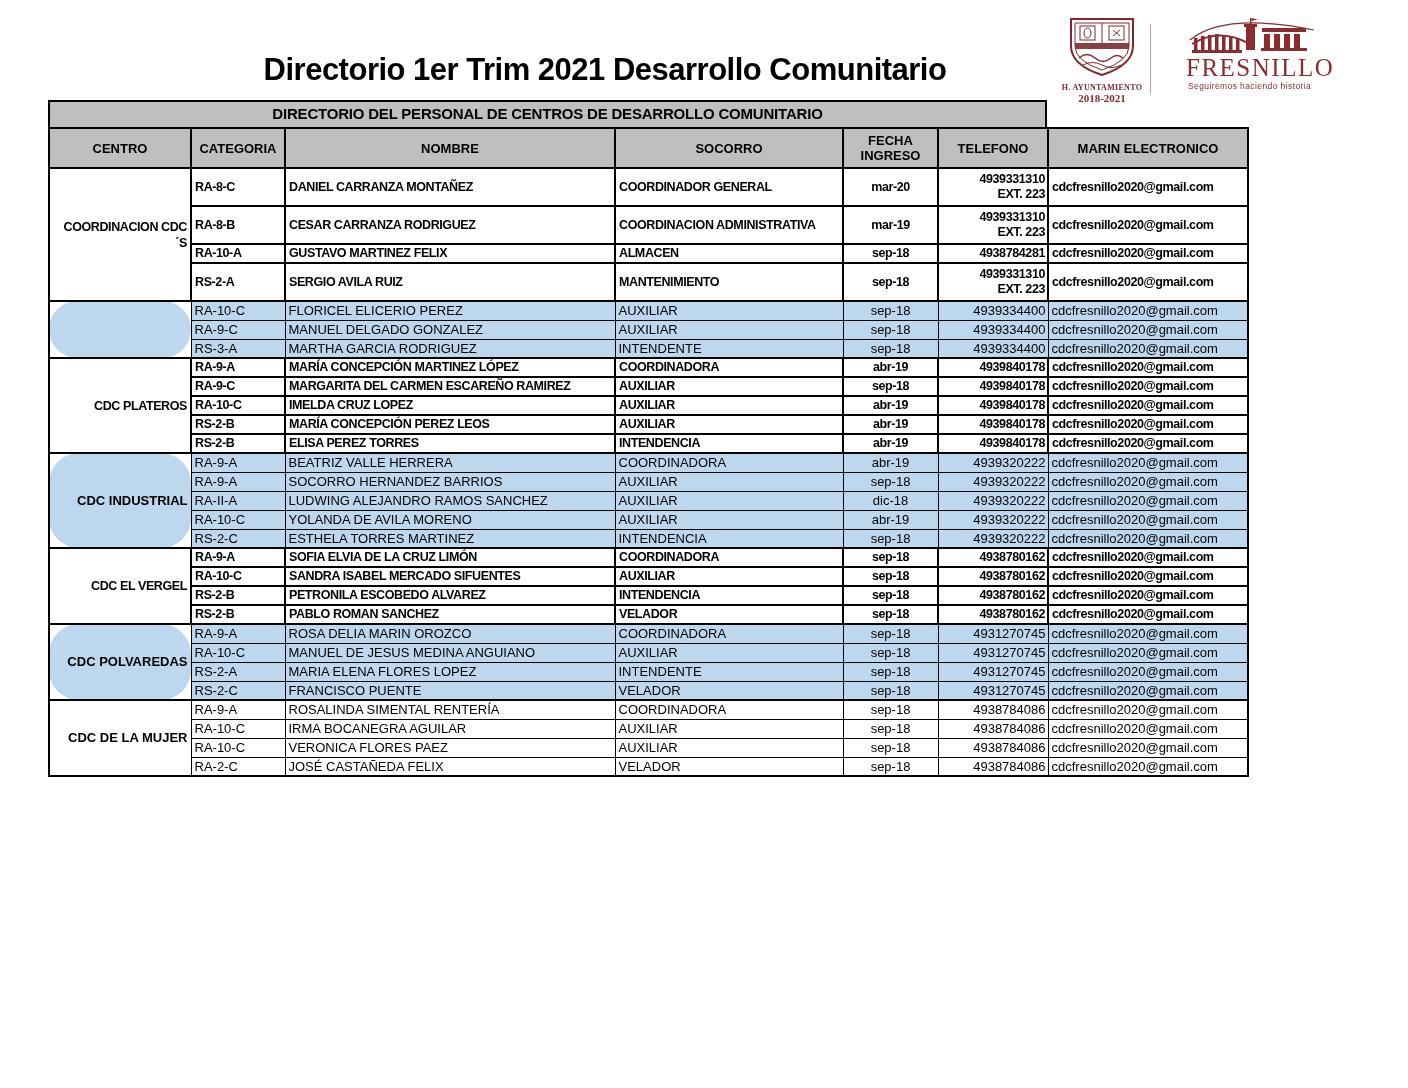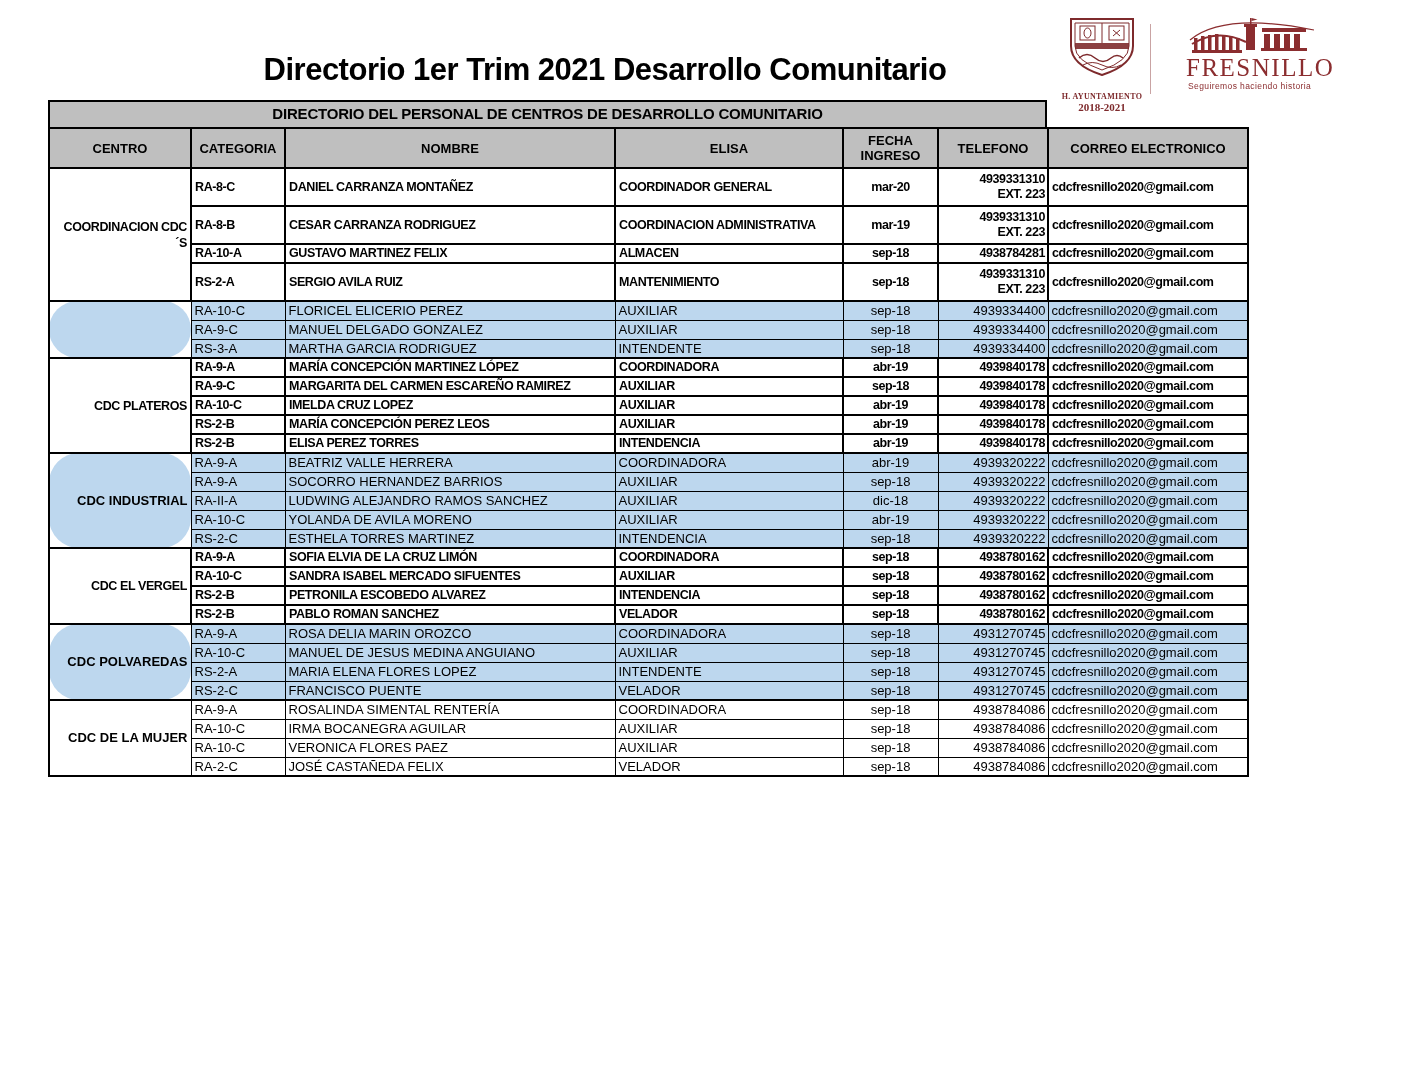--- a/index.html
+++ b/index.html
@@ -6,21 +6,21 @@
   body{
     width:1408px;height:1088px;background:#ffffff;position:relative;
     font-family:"Liberation Sans",sans-serif;color:#000;
   }
   .page-title{
     position:absolute;top:52px;left:120px;width:970px;text-align:center;
     font-size:31px;font-weight:bold;letter-spacing:-0.5px;
   }
   
   .crest-wrap{position:absolute;left:1060px;top:16px;width:84px;text-align:center;}
-  .crest-txt1{font-family:"Liberation Serif",serif;font-size:8px;color:#7e2a2c;font-weight:bold;letter-spacing:.3px;margin-top:10px;}
+  .crest-txt1{font-family:"Liberation Serif",serif;font-size:8px;color:#7e2a2c;font-weight:bold;letter-spacing:.3px;margin-top:1px;}
   .crest-txt2{font-family:"Liberation Serif",serif;font-size:11px;color:#7e2a2c;font-weight:bold;}
   .logo-divider{position:absolute;left:1150px;top:24px;width:1px;height:70px;background:#c9a3a3;}
   .fresnillo-wrap{position:absolute;left:1160px;top:18px;width:160px;margin-left:24px;}
   
   .banner{
     position:absolute;left:48px;top:100px;width:999px;height:33px;box-sizing:border-box;
     background:#bfbfbf;border:2px solid #000;border-bottom:none;
     text-align:center;font-size:15px;font-weight:bold;line-height:24px;letter-spacing:-0.2px;
   }
   
@@ -116,24 +116,24 @@
     <col style="width:228px">
       <col style="width:95px">
       <col style="width:110px">
       <col style="width:200px">
   </colgroup>
   <thead>
     <tr class="hdr" id="dirhead">
         <th>CENTRO</th>
         <th>CATEGORIA</th>
         <th>NOMBRE</th>
-        <th>ELISA</th>
+        <th>SOCORRO</th>
         <th>FECHA INGRESO</th>
         <th>TELEFONO</th>
-        <th>CORREO ELECTRONICO</th>
+        <th>MARIN ELECTRONICO</th>
       </tr>
   </thead>
   <tbody id="dirbody">
       <tr class="row-bold tall sec-first">
         <td rowspan="4" class="center-cell">COORDINACION CDC´S</td>
         <td class="c-cat">RA-8-C</td>
         <td class="c-nom">DANIEL CARRANZA MONTAÑEZ</td>
         <td class="c-pue">COORDINADOR GENERAL</td>
         <td class="c-fec">mar-20</td>
         <td class="c-tel">

